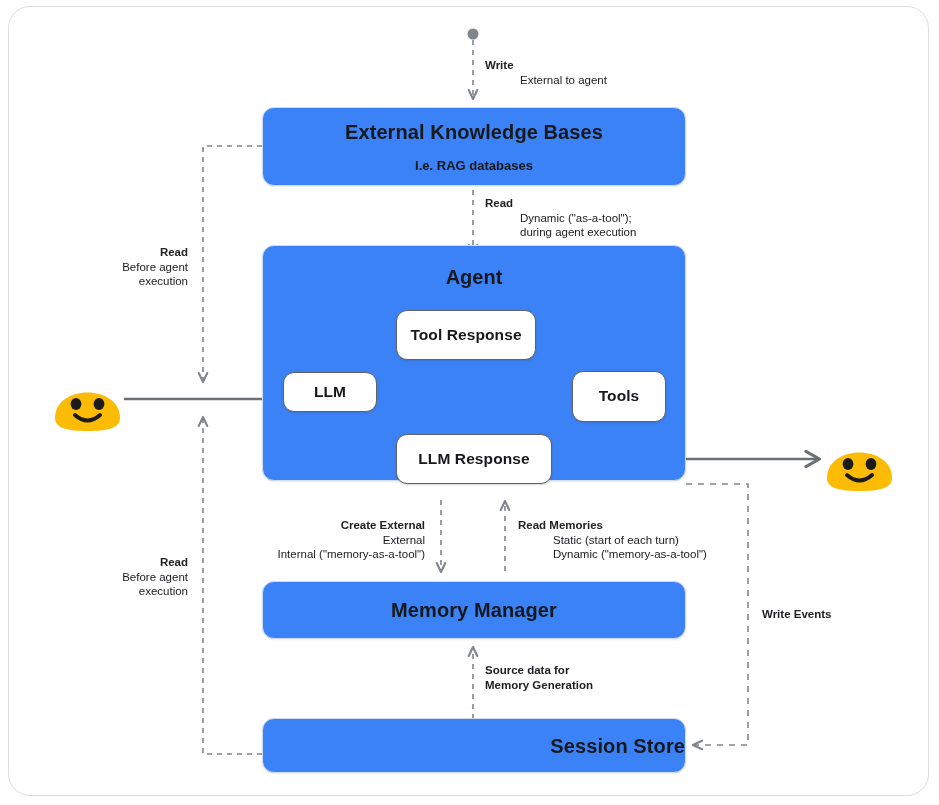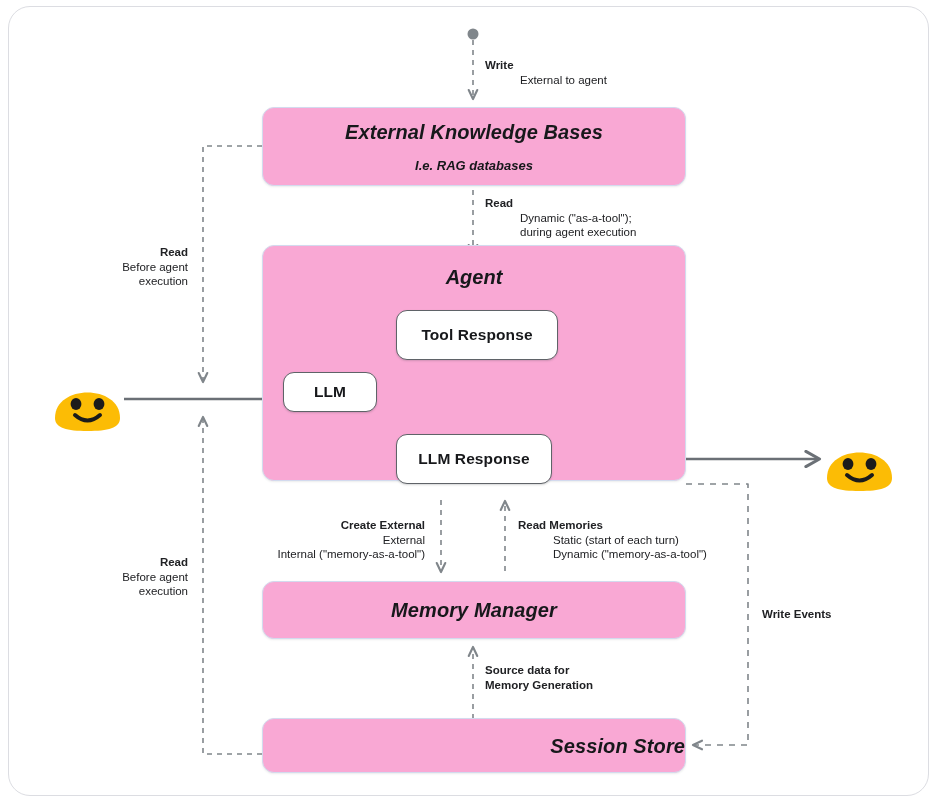--- a/index.html
+++ b/index.html
@@ -37,24 +37,23 @@
   .node {
     position: absolute;
     box-sizing: border-box;
     display: flex;
     flex-direction: column;
     align-items: center;
     justify-content: center;
     border-radius: 12px;
   }
   .node.blue {
-    background: #f9a8d4;
+    background: #3b82f6;
     border: 1px solid #d3daee;
     box-shadow: 0 1px 2px rgba(60,64,67,.10);
-    font-style: italic;
   }
   .node.white {
     background: #ffffff;
     border: 1.6px solid #5f6368;
     border-radius: 11px;
     box-shadow: 0 1px 2px rgba(60,64,67,.22);
   }
   .node-title {
     font-size: 20px;
     font-weight: 700;
@@ -154,24 +153,27 @@
   </div>
 
   <div class="node blue" style="left:262px; top:245px; width:424px; height:236px; display:block;">
     <div class="agent-label">Agent</div>
   </div>
 
   <div class="node white" style="left:283px; top:372px; width:94px; height:40px;">
     <div class="node-title">LLM</div>
   </div>
 
-  <div class="node white" style="left:396px; top:310px; width:162px; height:50px;">
+  <div class="node white" style="left:396px; top:310px; width:140px; height:50px;">
     <div class="node-title">Tool Response</div>
   </div>
 
+  <div class="node white" style="left:572px; top:371px; width:94px; height:51px;">
+    <div class="node-title">Tools</div>
+  </div>
 
   <div class="node white" style="left:396px; top:434px; width:156px; height:50px;">
     <div class="node-title">LLM Response</div>
   </div>
 
   <div class="node blue" style="left:262px; top:581px; width:424px; height:58px;">
     <div class="node-title">Memory Manager</div>
   </div>
 
   <div class="node blue" style="left:262px; top:718px; width:424px; height:55px;align-items:flex-end;">

